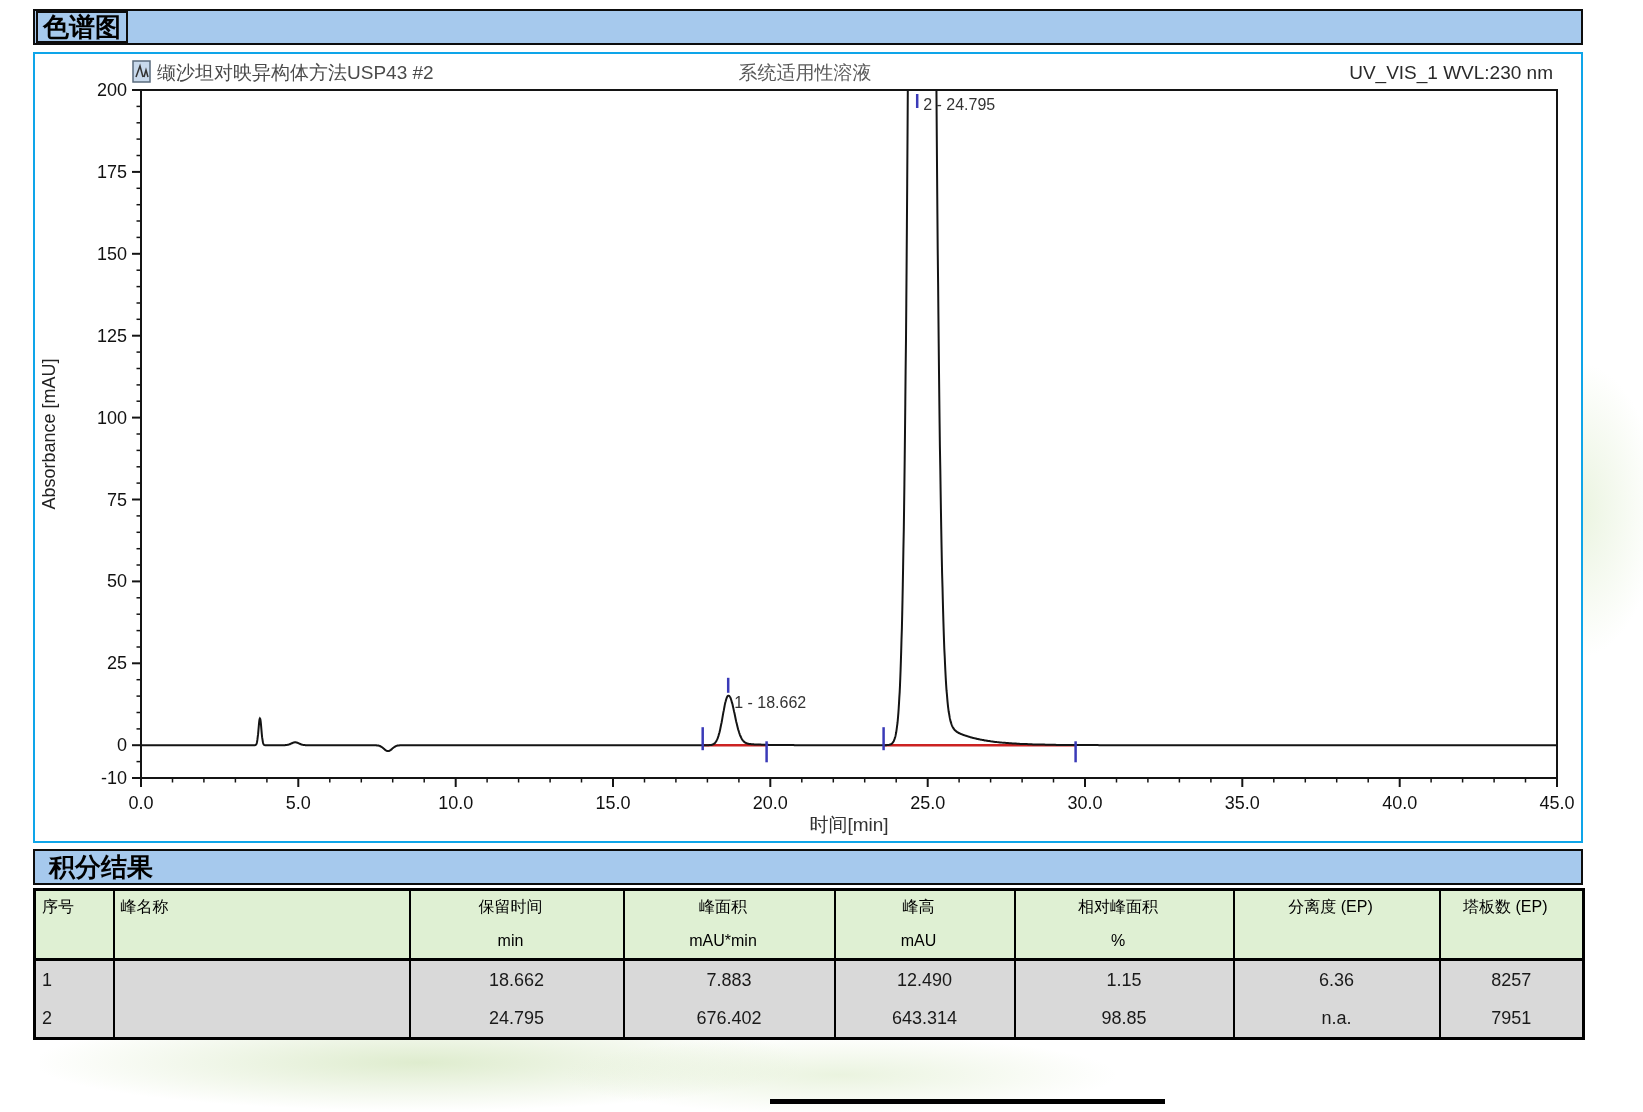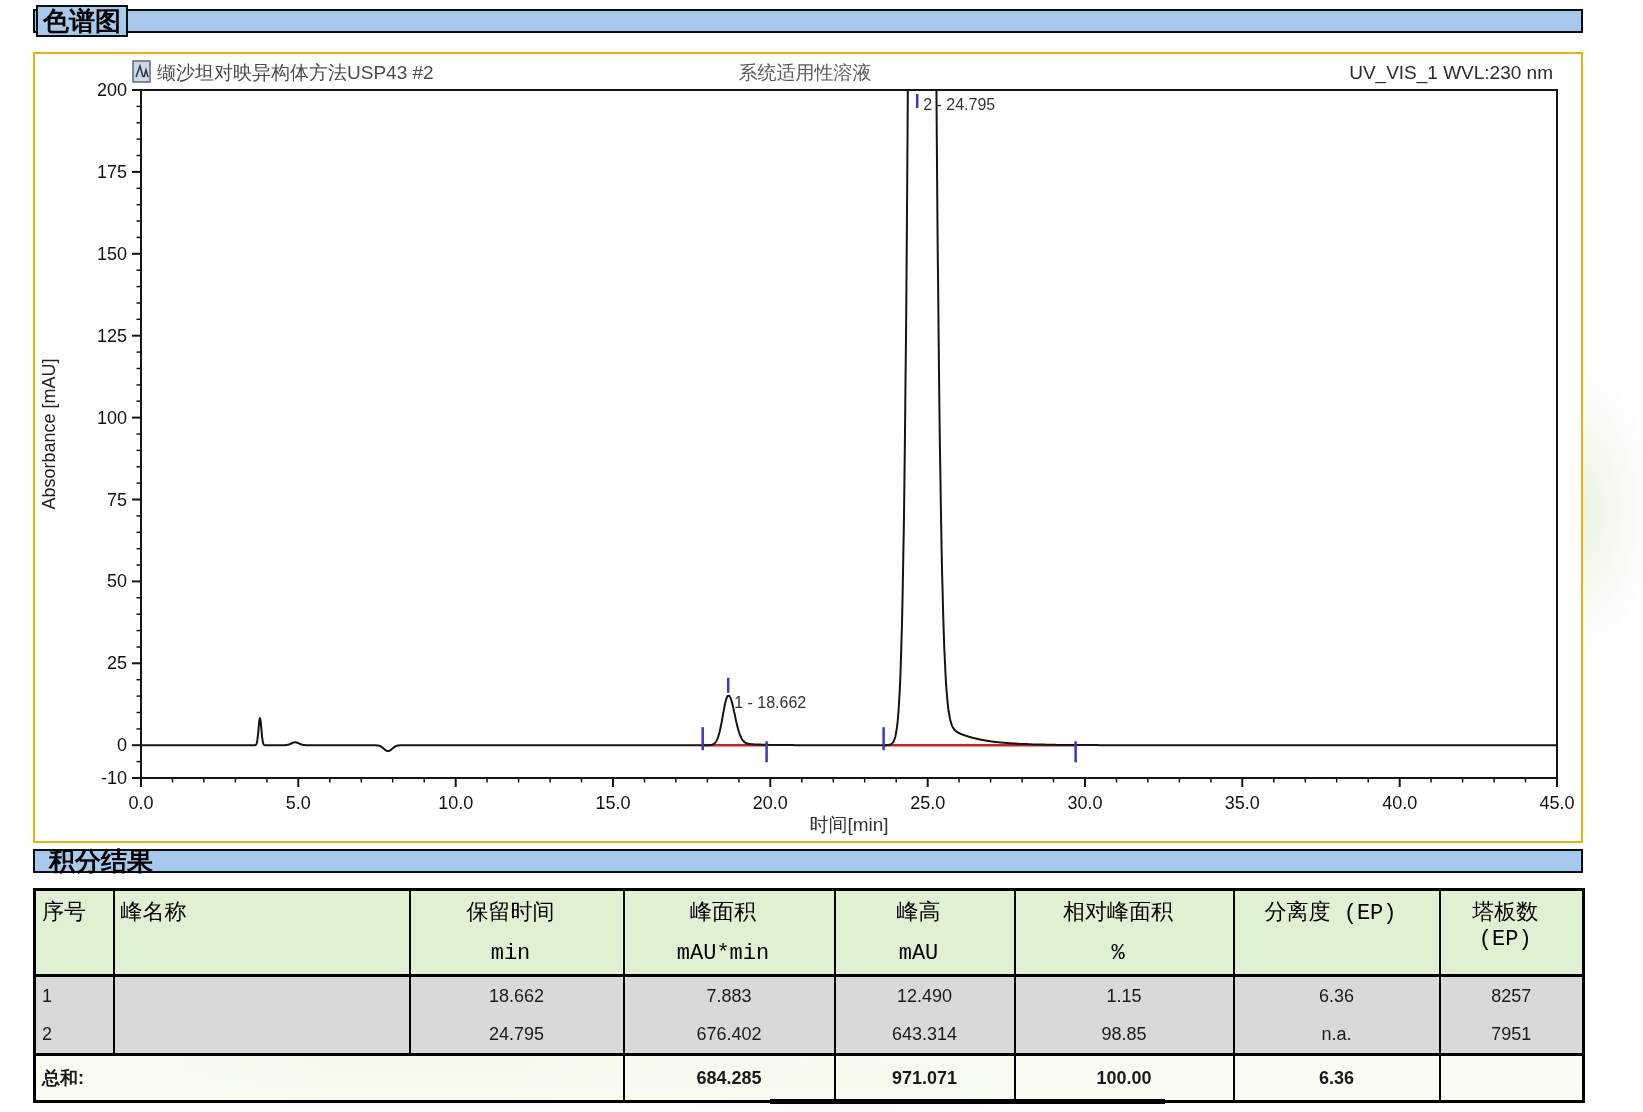--- a/index.html
+++ b/index.html
@@ -2,42 +2,42 @@
 <html><head>
 <meta charset="utf-8">
 <style>
   html,body{margin:0;padding:0;}
   body{
     width:1643px;height:1112px;position:relative;background:#ffffff;
     font-family:"Liberation Sans", sans-serif;color:#111;overflow:hidden;
   }
   .wm{position:absolute;z-index:0;pointer-events:none;}
   .bar{
-    position:absolute;left:33px;width:1550px;height:24px;box-sizing:border-box;
+    position:absolute;left:33px;width:1550px;height:36px;box-sizing:border-box;
     background:#a6c9ed;border:2px solid #0d0d0d;z-index:2;
     display:flex;align-items:center;
   }
   .bar .boxed{
     display:inline-block;border:2px solid #0d0d0d;padding:0 5px;margin-left:1px;
     font-size:26px;font-weight:bold;line-height:28px;color:#000;background:#a6c9ed;
   }
   .bar .plain{
     font-size:26px;font-weight:bold;color:#000;padding-left:14px;line-height:30px;
   }
   #chart-panel{
     position:absolute;left:33px;top:52px;width:1550px;height:791px;box-sizing:border-box;
-    background:#ffffff;border:2px solid #eab308;z-index:1;
+    background:#ffffff;border:2px solid #0ea5e9;z-index:1;
   }
   #chart-svg{display:block;width:1546px;height:787px;}
   #table-wrap{position:absolute;left:33px;top:888px;width:1552px;z-index:1;}
   table{width:100%;border-collapse:collapse;table-layout:fixed;background:transparent;}
   table{border:3px solid #000;}
   th{
     background:#dff0d3;border-left:2px solid #000;border-bottom:3px solid #000;
-    font-weight:normal;font-size:22px;vertical-align:top;padding:6px 18px 8px 6px;color:#000;font-family:Liberation Mono, monospace;
+    font-weight:normal;font-size:16px;vertical-align:top;padding:6px 18px 8px 6px;color:#000;
   }
   th .l2{margin-top:14px;}
   td{
     background:#d9d9d9;border-left:2px solid #000;font-size:18px;color:#1a1a1a;
     height:38px;padding:0 6px;overflow:hidden;white-space:nowrap;
   }
   tr.sum td{
     background:rgba(247,251,240,0.85);border-top:3px solid #000;font-weight:bold;height:44px;
   }
   .al{text-align:left;} .ac{text-align:center;}
@@ -275,24 +275,16 @@
         <tr>
           <td class="al">2</td>
           <td class="al"></td>
           <td class="ac">24.795</td>
           <td class="ac">676.402</td>
           <td class="ac">643.314</td>
           <td class="ac">98.85</td>
           <td class="ac">n.a.</td>
           <td class="ac">7951</td>
         </tr>
-        <tr class="sum">
-          <td colspan="3" class="al">总和:</td>
-          <td class="ac">684.285</td>
-          <td class="ac">971.071</td>
-          <td class="ac">100.00</td>
-          <td class="ac">6.36</td>
-          <td class="ac"></td>
-        </tr>
       </tbody>
   </table>
 </div>
 <div id="bottom-strip"></div>
 
 </body></html>

